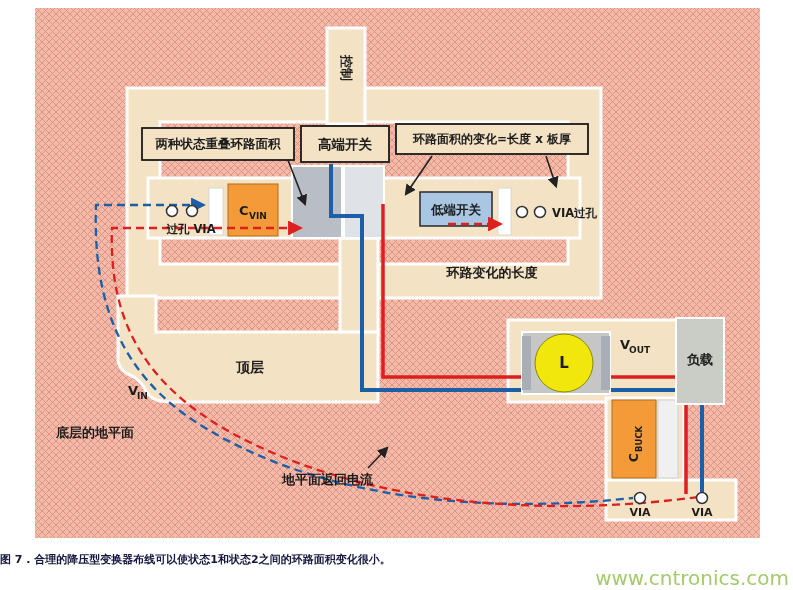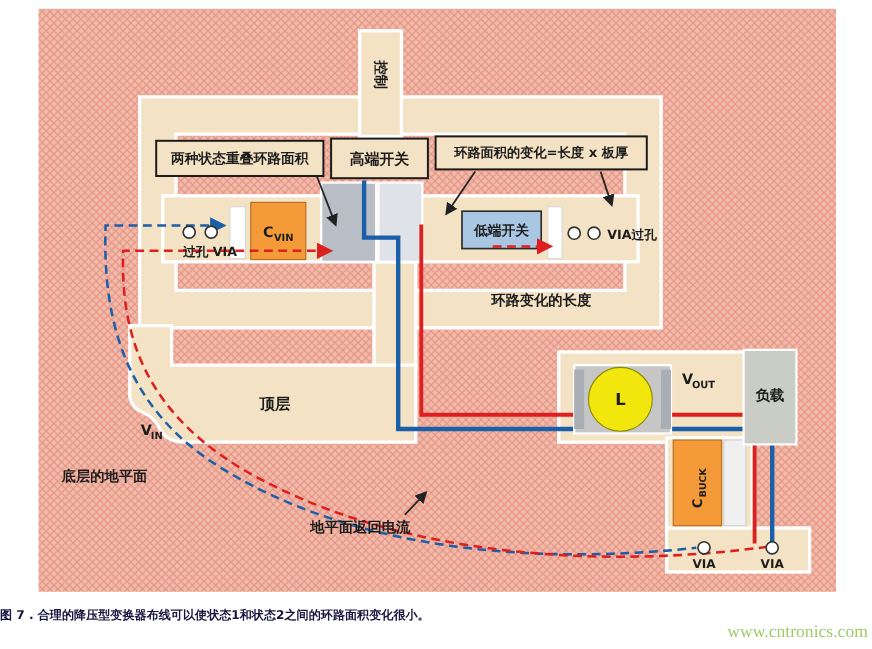--- a/index.html
+++ b/index.html
@@ -1,21 +1,21 @@
 <!DOCTYPE html>
 <html><head>
 <meta charset="utf-8">
 <style>
   html,body{margin:0;padding:0;background:#ffffff;}
   body{font-family:"DejaVu Sans","Liberation Sans",sans-serif;}
   #stage{position:relative;width:793px;height:590px;background:#ffffff;overflow:hidden;}
   #diagram-svg{position:absolute;left:0;top:0;}
   #caption{position:absolute;left:0;top:552px;width:100%;text-align:left;
            font-size:11px;font-weight:bold;color:#15153f;}
-  #watermark{position:absolute;right:4px;top:566px;font-size:16px;color:#a4ca6d;font-family:Liberation Serif, serif;}
+  #watermark{position:absolute;right:4px;top:566px;font-size:20px;color:#a4ca6d;}
   text{fill:#1c1c1c;}
 </style>
 </head>
 <body>
 
 <div id="stage">
 
 <svg id="diagram-svg" viewBox="0 0 793 545" width="793" height="545">
   <defs>
     <pattern id="hatch" width="7" height="7" patternUnits="userSpaceOnUse">

